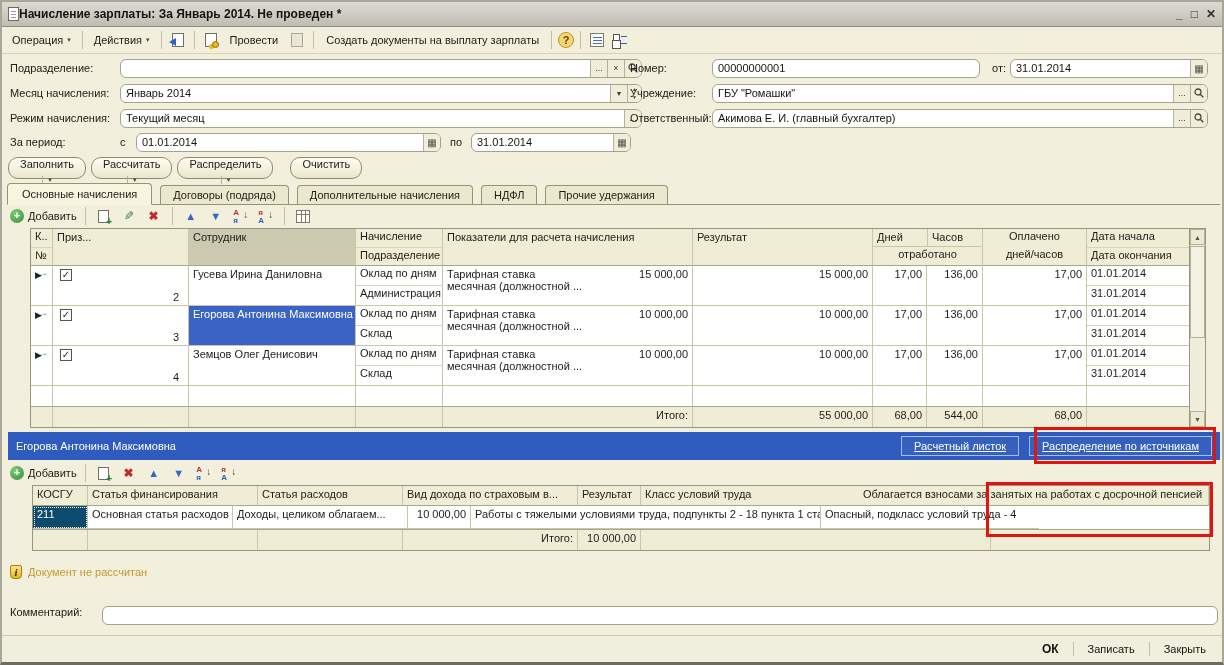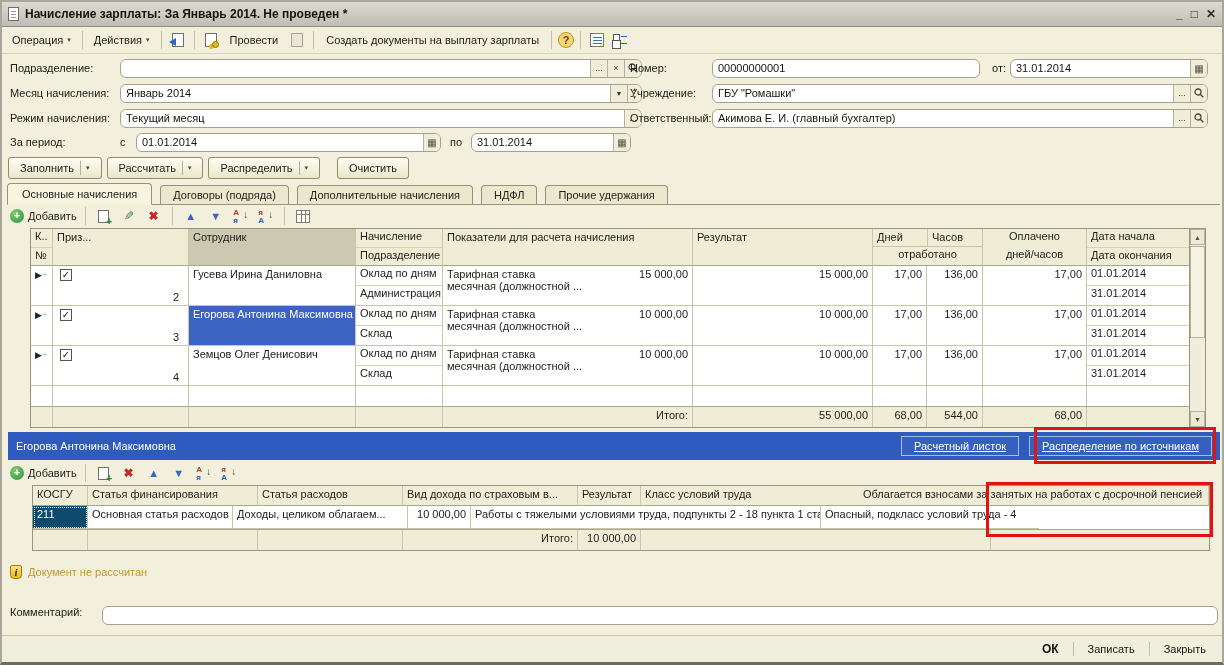--- a/index.html
+++ b/index.html
@@ -4,21 +4,21 @@
 <style>
   * { box-sizing: border-box; margin: 0; padding: 0; }
   html,body { width:1224px; height:665px; }
   body { font-family:"Liberation Sans", sans-serif; font-size:11px; color:#1d1d18; background:#888; }
 
   .window { position:relative; width:1224px; height:665px; background:#F2EFDC;
             border:2px solid #A9A79C; border-bottom:3px solid #6E6C62; overflow:hidden; }
 
   
   .titlebar { height:15px; background:linear-gradient(#DCDAD2,#BFBDB3); border-bottom:1px solid #8E8C82;
-              display:flex; align-items:center; padding:12px 6px; gap:6px; }
+              display:flex; align-items:center; padding:12px 6px; }
   .doc-icon { width:11px; height:14px; background:#fff; border:1px solid #6b6b66; position:relative; }
   .doc-icon::after { content:""; position:absolute; left:2px; top:3px; width:5px; height:1px;
                      box-shadow:0 0 0 0 #999, 0 3px 0 0 #999, 0 6px 0 0 #999; background:#999; }
   .titletext { font-weight:bold; font-size:12px; color:#14140f; flex:1; white-space:nowrap; overflow:hidden; }
   .winbtns { display:flex; gap:8px; align-items:center; }
   .wbtn { font-weight:bold; color:#2e2e2a; font-size:12px; line-height:12px; cursor:default; }
 
   
   .toolbar { height:27px; display:flex; align-items:center; padding:0 5px; gap:3px;
              background:#F2EFDC; border-bottom:1px solid #D8D4BA; }
@@ -53,22 +53,22 @@
                background:transparent; color:#14140f; min-width:0; }
   .mini-btn { width:17px; display:flex; align-items:center; justify-content:center; background:#F0EDD8;
               border-left:1px solid #B5B29B; font-size:9px; color:#3a3a32; cursor:default; }
   .mini-btn.cal { font-size:10px; color:#50504a; }
   .spin { width:14px; display:flex; flex-direction:column; border-left:1px solid #B5B29B; background:#F0EDD8; }
   .spin span { flex:1; display:flex; align-items:center; justify-content:center; font-size:5px; color:#44443c; }
   .mag { width:10px; height:10px; }
 
   
   .cmdrow { position:absolute; top:155px; left:6px; display:flex; gap:5px; }
-  .cmd { height:22px; border:1px solid #8F8B6F; border-radius:3px; background:linear-gradient(#FEFDF3,#EAE6CB);
-         padding:0 11px; display:flex; align-items:center; gap:6px; }
+  .cmd { height:22px; border:1px solid #8F8B6F; border-radius:10px; background:linear-gradient(#FEFDF3,#EAE6CB);
+         padding:0 11px; display:flex; align-items:center; gap:6px;flex-direction:column; }
   .cmd .dd-arrow { border-left:1px solid #b5b194; padding-left:5px; height:14px; display:flex; align-items:center; }
 
   
   .tabs { position:absolute; top:180px; left:5px; width:1213px; display:flex; align-items:flex-end; gap:8px;
           border-bottom:1px solid #96927A; height:23px; }
   .tab { border:1px solid #96927A; border-bottom:none; border-radius:4px 4px 0 0; background:#EBE8CD;
          padding:3px 12px 3px; white-space:nowrap; }
   .tab.active { background:#F7F4E0; padding:4px 14px; margin-bottom:-1px; border-bottom:1px solid #F7F4E0; }
 
   

